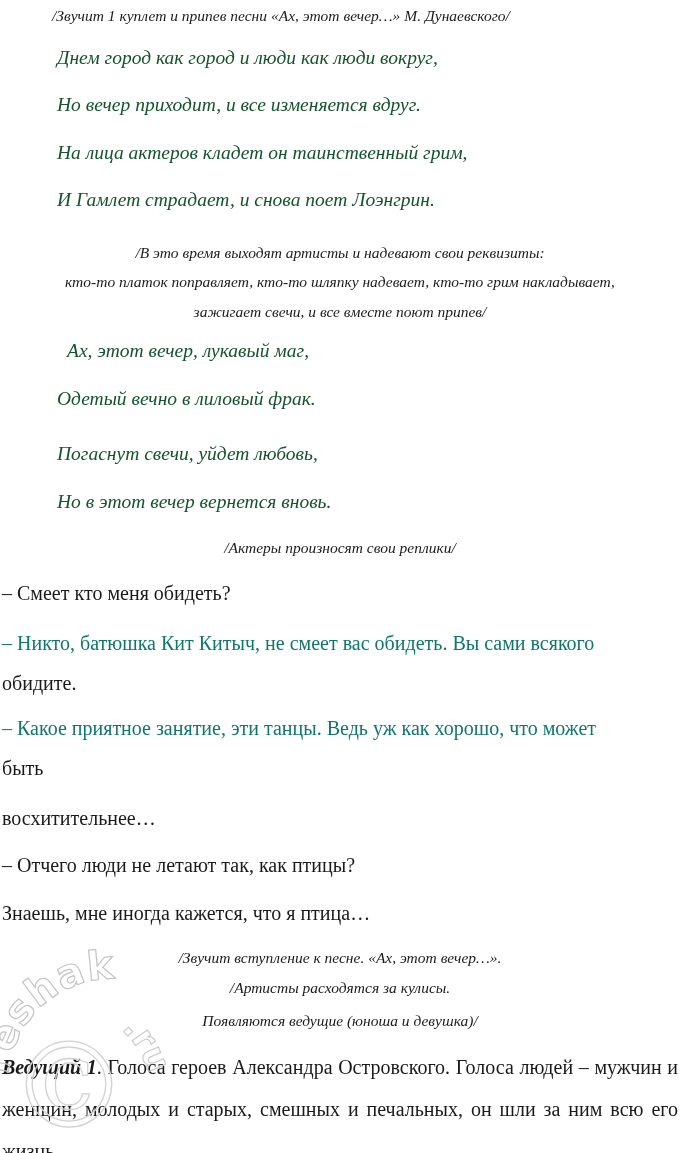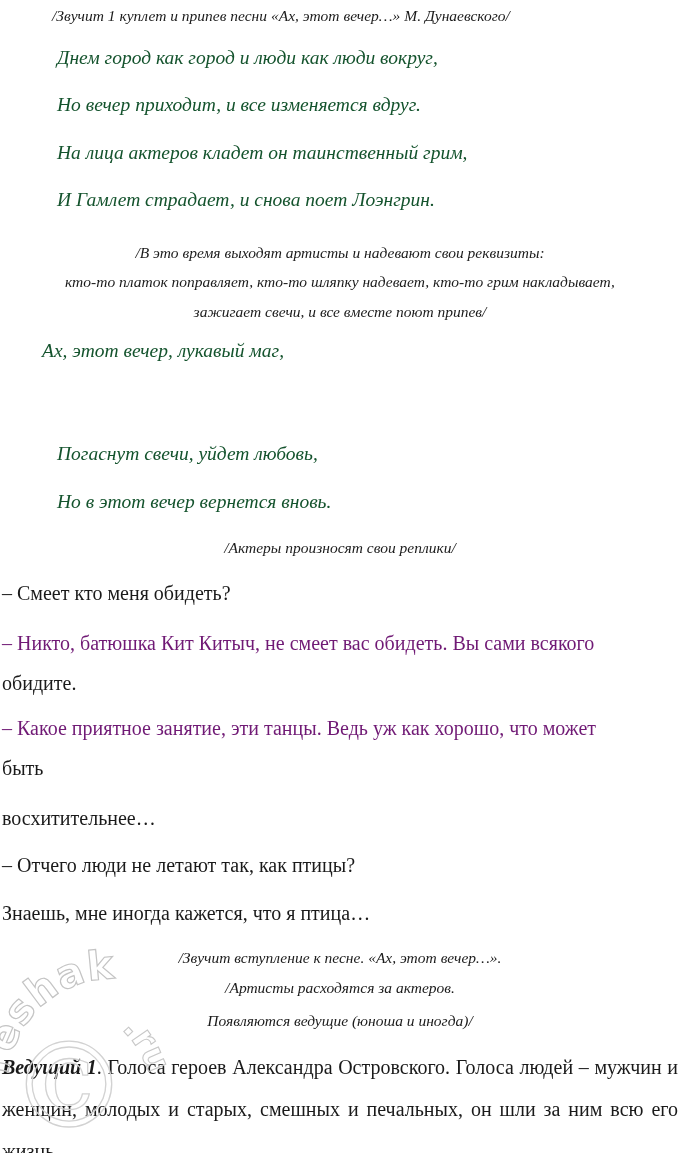--- a/index.html
+++ b/index.html
@@ -52,21 +52,21 @@
     font-size: 20px;
     color: #1a1a1a;
     white-space: normal;
   }
 
   .speech-wide {
     position: absolute;
     left: 2px;
     width: 678px;
     font-size: 20px;
-    color: #701a75;
+    color: #0f766e;
     line-height: 1;
     text-align: justify;
     text-justify: inter-word;
   }
 
   .narr {
     position: absolute;
     left: 2px;
     width: 676px;
     font-size: 20px;
@@ -138,41 +138,42 @@
 
   <div class="line lyric" style="left:57px; top:48px;">Днем город как город и люди как люди вокруг,</div>
   <div class="line lyric" style="left:57px; top:95px;">Но вечер приходит, и все изменяется вдруг.</div>
   <div class="line lyric" style="left:57px; top:143px;">На лица актеров кладет он таинственный грим,</div>
   <div class="line lyric" style="left:57px; top:190px;">И Гамлет страдает, и снова поет Лоэнгрин.</div>
 
   <div class="ctr stage" style="top:245px; font-size:15.5px;">/В это время выходят артисты и надевают свои реквизиты:</div>
   <div class="ctr stage" style="top:274px; font-size:15.5px;">кто-то платок поправляет, кто-то шляпку надевает, кто-то грим накладывает,</div>
   <div class="ctr stage" style="top:304px; font-size:15.5px;">зажигает свечи, и все вместе поют припев/</div>
 
-  <div class="line lyric" style="left:42px; top:341px;text-align:center;">Ах, этот вечер, лукавый маг,</div>
+  <div class="line lyric" style="left:67px; top:341px;text-align:center;">Ах, этот вечер, лукавый маг,</div>
+  <div class="line lyric" style="left:57px; top:389px;">Одетый вечно в лиловый фрак.</div>
   <div class="line lyric" style="left:57px; top:444px;">Погаснут свечи, уйдет любовь,</div>
   <div class="line lyric" style="left:57px; top:492px;">Но в этот вечер вернется вновь.</div>
 
   <div class="ctr stage" style="top:540px; font-size:15.5px;text-align:center;">/Актеры произносят свои реплики/</div>
 
   <div class="line speech" style="left:2px; top:583px;text-align:center;">– Смеет кто меня обидеть?</div>
 
   <div class="speech-wide" style="top:633px;">– Никто, батюшка Кит Китыч, не смеет вас обидеть. Вы сами всякого</div>
   <div class="line speech" style="left:2px; top:673px;">обидите.</div>
 
   <div class="speech-wide" style="top:718px;">– Какое приятное занятие, эти танцы. Ведь уж как хорошо, что может</div>
   <div class="line speech" style="left:2px; top:758px;">быть</div>
   <div class="line speech" style="left:2px; top:808px;">восхитительнее…</div>
 
   <div class="line speech" style="left:2px; top:855px;">– Отчего люди не летают так, как птицы?</div>
   <div class="line speech" style="left:2px; top:903px;">Знаешь, мне иногда кажется, что я птица…</div>
 
   <div class="ctr stage" style="top:950px; font-size:15.5px;">/Звучит вступление к песне. «Ах, этот вечер…».</div>
-  <div class="ctr stage" style="top:980px; font-size:15.5px;">/Артисты расходятся за актеров.</div>
-  <div class="ctr stage" style="top:1013px; font-size:15.5px;">Появляются ведущие (юноша и иногда)/</div>
+  <div class="ctr stage" style="top:980px; font-size:15.5px;">/Артисты расходятся за кулисы.</div>
+  <div class="ctr stage" style="top:1013px; font-size:15.5px;">Появляются ведущие (юноша и девушка)/</div>
 
   <div class="narr" style="top:1046px;">
     <span class="who">Ведущий 1</span><span>.</span>
     <span>Голоса героев Александра Островского. Голоса людей – мужчин и женщин, молодых и старых, смешных и печальных, он шли за ним всю его жизнь.</span>
   </div>
 
   <div class="watermark">
     <svg width="180" height="175" viewBox="0 0 180 175" aria-hidden="true">
       <defs>
         <path id="wmArc" d="M 6,108 A 104,104 0 0 1 150,12"></path>

